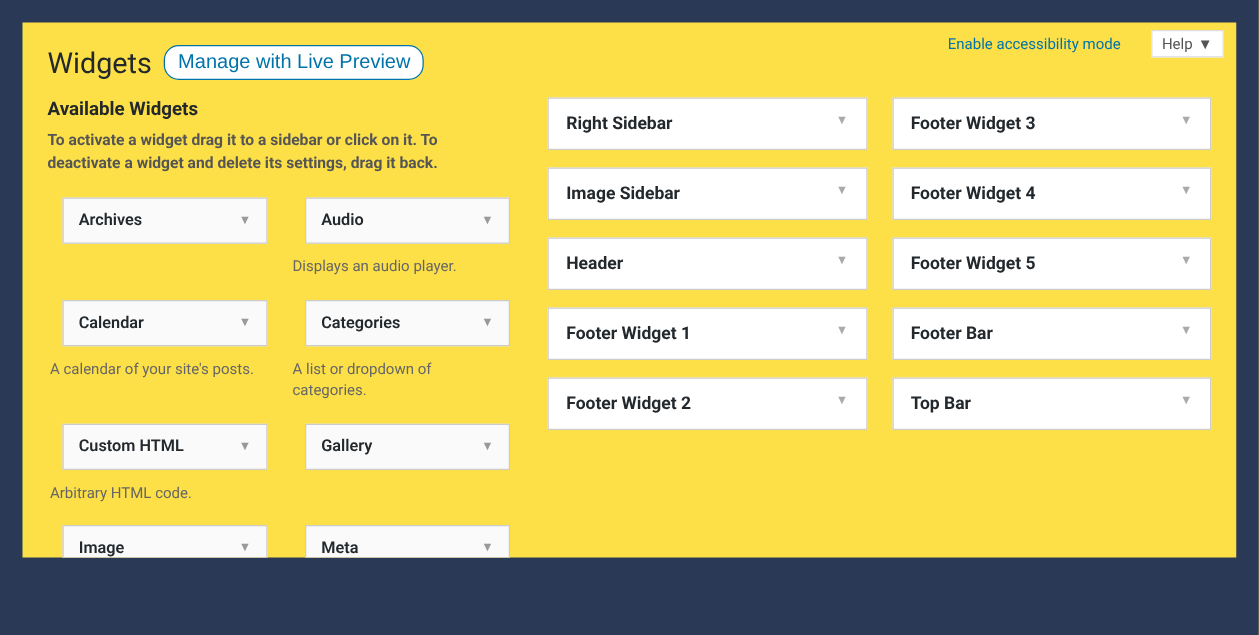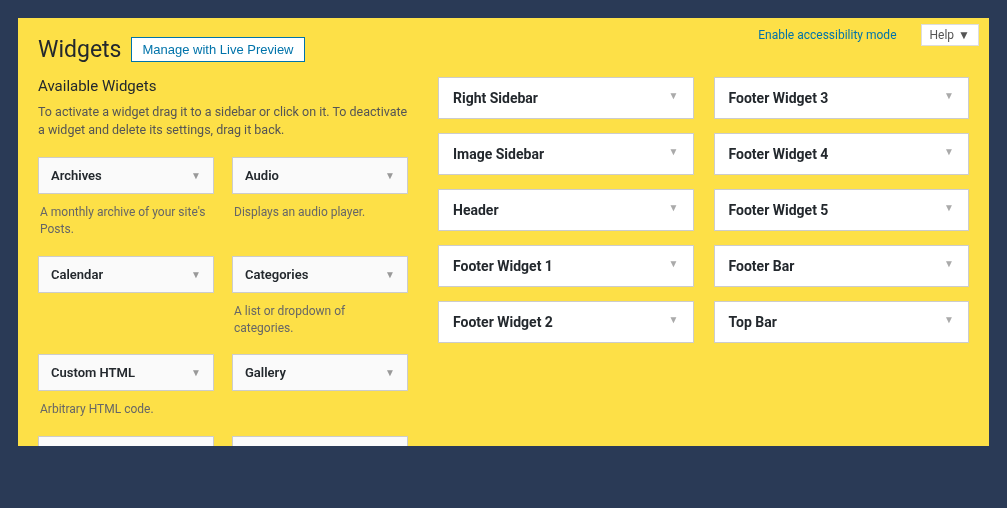--- a/index.html
+++ b/index.html
@@ -32,23 +32,23 @@
     h1.page-title {
       font-size: 23px;
       font-weight: 400;
       color: #23282d;
     }
     .btn-preview {
       background: #fff;
       border: 1px solid #0073aa;
       color: #0073aa;
       padding: 4px 10px;
-      font-size: 13px;
-      cursor: pointer;
-      border-radius: 0;
+      font-size: 16px;
+      cursor: pointer;
+      border-radius: 12px;
     }
     .topbar-right {
       display: flex;
       align-items: center;
       gap: 24px;
       margin-left: 43px;
     }
     .link-accessibility {
       color: #0073aa;
       font-size: 12px;
@@ -69,44 +69,46 @@
     .content {
       display: flex;
       gap: 30px;
       padding: 14px 20px 0 20px;
     }
     .left-col { width: 370px; flex-shrink: 0; }
     .right-col { flex: 1; display: flex; gap: 20px; }
     .right-sub { flex: 1; display: flex; flex-direction: column; gap: 14px; }
     h2.section-heading {
       font-size: 15px;
-      font-weight: 400;
+      font-weight: 700;
       color: #23282d;
       margin-bottom: 8px;
     }
     .section-desc {
       font-size: 12.5px;
       color: #555;
       line-height: 1.45;
       margin-bottom: 18px;
+      font-weight: bold;
     }
     .widget-grid {
       display: grid;
       grid-template-columns: 1fr 1fr;
       gap: 10px 18px;
     }
     .widget-item { }
     .widget-handle {
       background: #fafafa;
       border: 1px solid #ccc;
       padding: 10px 12px;
       display: flex;
       justify-content: space-between;
       align-items: center;
       cursor: move;
+      margin-left: 12px;
     }
     .widget-handle .label {
       font-size: 13px;
       font-weight: 600;
       color: #23282d;
     }
     .widget-handle .caret {
       color: #999;
       font-size: 10px;
     }
@@ -158,34 +160,34 @@
 
     <div class="left-col">
       <h2 class="section-heading">Available Widgets</h2>
       <p class="section-desc">To activate a widget drag it to a sidebar or click on it. To deactivate a widget and delete its settings, drag it back.</p>
       <div class="widget-grid" id="widget-grid">
           <div class="widget-item">
             <div class="widget-handle">
               <span class="label">Archives</span>
               <span class="caret">▼</span>
             </div>
-            <div class="widget-desc">A monthly archive of your site's Posts.</div>
           </div>
           <div class="widget-item">
             <div class="widget-handle">
               <span class="label">Audio</span>
               <span class="caret">▼</span>
             </div>
             <div class="widget-desc">Displays an audio player.</div>
           </div>
           <div class="widget-item">
             <div class="widget-handle">
               <span class="label">Calendar</span>
               <span class="caret">▼</span>
             </div>
+            <div class="widget-desc">A calendar of your site's posts.</div>
           </div>
           <div class="widget-item">
             <div class="widget-handle">
               <span class="label">Categories</span>
               <span class="caret">▼</span>
             </div>
             <div class="widget-desc">A list or dropdown of categories.</div>
           </div>
           <div class="widget-item">
             <div class="widget-handle">

